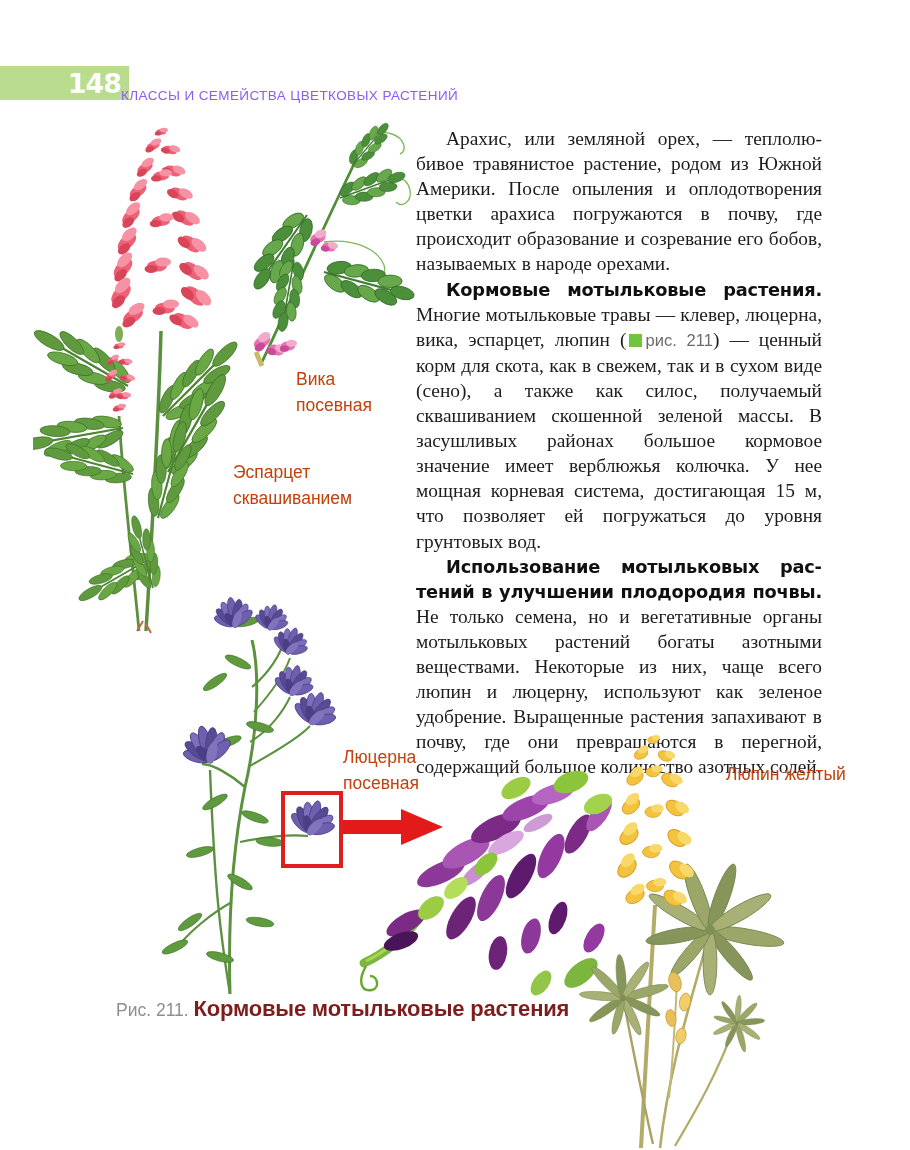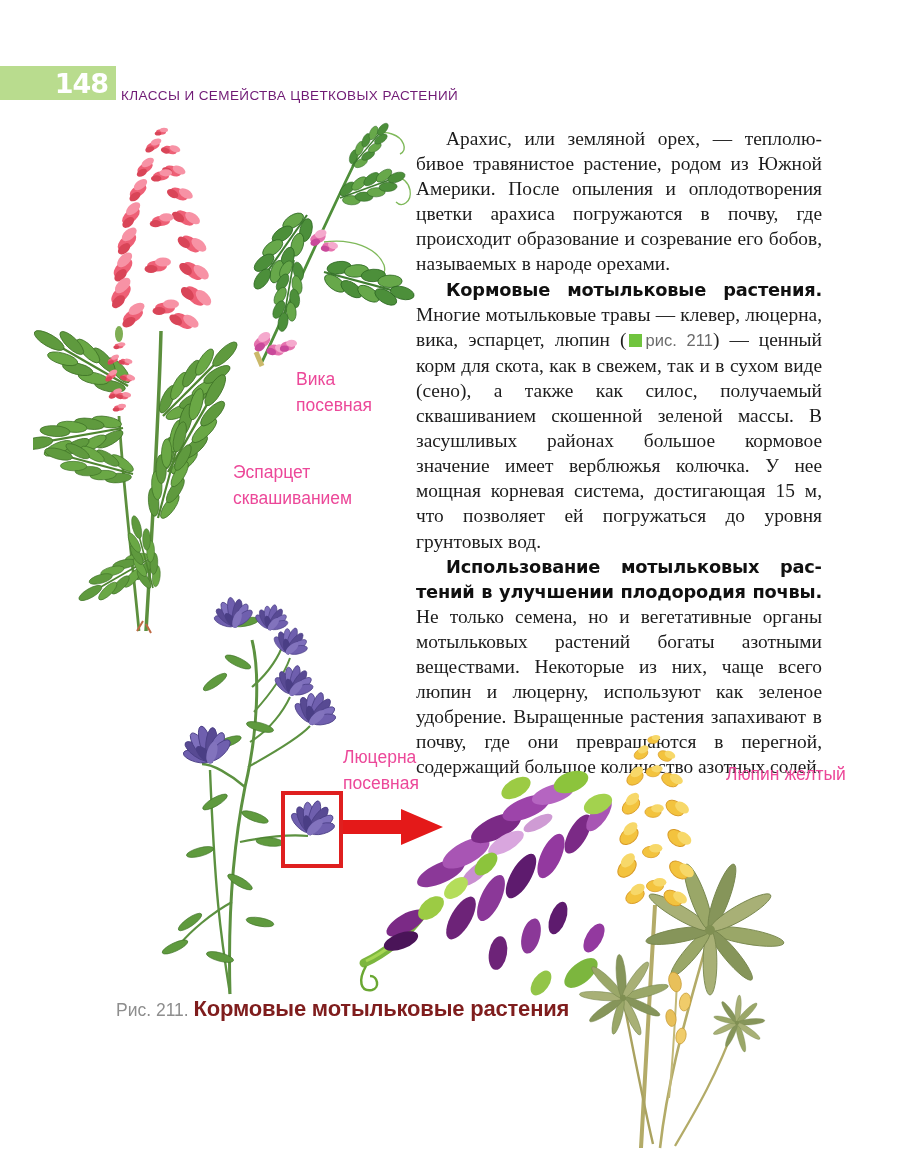--- a/index.html
+++ b/index.html
@@ -1,40 +1,40 @@
 <!DOCTYPE html>
 <html lang="ru" style="--green: #b9dc8e; --refgreen: #70c43e; --arrow: #e41919;"><head>
 <meta charset="utf-8">
 <style>
   html,body{margin:0;padding:0;background:#ffffff;}
   #page{position:relative;width:910px;height:1150px;background:#ffffff;overflow:hidden;
         font-family:"Liberation Serif",serif;color:#1c1c1c;}
 
   
-  #pagenum-bar{position:absolute;left:0;top:66px;width:116px;height:34px;
+  #pagenum-bar{position:absolute;left:0;top:66px;width:129px;height:34px;
     background:var(--green,#b9dc8e);display:flex;align-items:center;justify-content:flex-end;}
   #pagenum-bar span{font-family:"DejaVu Sans",sans-serif;font-weight:bold;font-size:27px;
     color:#ffffff;padding-right:8px;letter-spacing:-1px;}
   #running-head{position:absolute;left:121px;top:88px;font-family:"Liberation Sans",sans-serif;
-    font-size:13.5px;color:#701a75;letter-spacing:.4px;}
+    font-size:13.5px;color:#8b5cf6;letter-spacing:.4px;}
 
   
   #article{position:absolute;left:416px;top:126px;width:406px;
     font-size:19.4px;line-height:25.1px;text-align:justify;hyphens:manual;}
   #article p{margin:0;text-indent:30px;}
   .lead{font-family:"DejaVu Sans",sans-serif;font-weight:bold;font-size:17.8px;
     color:#101010;letter-spacing:-.2px;}
   .figref{font-family:"Liberation Sans",sans-serif;font-size:16.5px;color:#6b6b6b;white-space:nowrap;margin-top:8px;}
   .refsq{display:inline-block;width:13px;height:13px;background:var(--refgreen,#70c43e);
     margin:0 4px 0 2px;vertical-align:-1px;}
 
   
   .illus{position:absolute;}
   .plantlabel{position:absolute;font-family:"Liberation Sans",sans-serif;font-size:17.5px;
-    line-height:26px;color:#ec4899;}
+    line-height:26px;color:#c2410c;}
   #zoom-box{position:absolute;left:281px;top:791px;width:54px;height:69px;
     border:4px solid #df1f1f;background:transparent;}
   #caption{position:absolute;left:116px;top:996px;font-family:"Liberation Sans",sans-serif;
     font-size:17.5px;color:#8e8e8e;}
   #caption b{font-family:Liberation Sans, sans-serif;color:#7f1d1d;font-size:22px;letter-spacing:-.2px;}
 </style>
 </head>
 <body>
 
 <div id="page">

